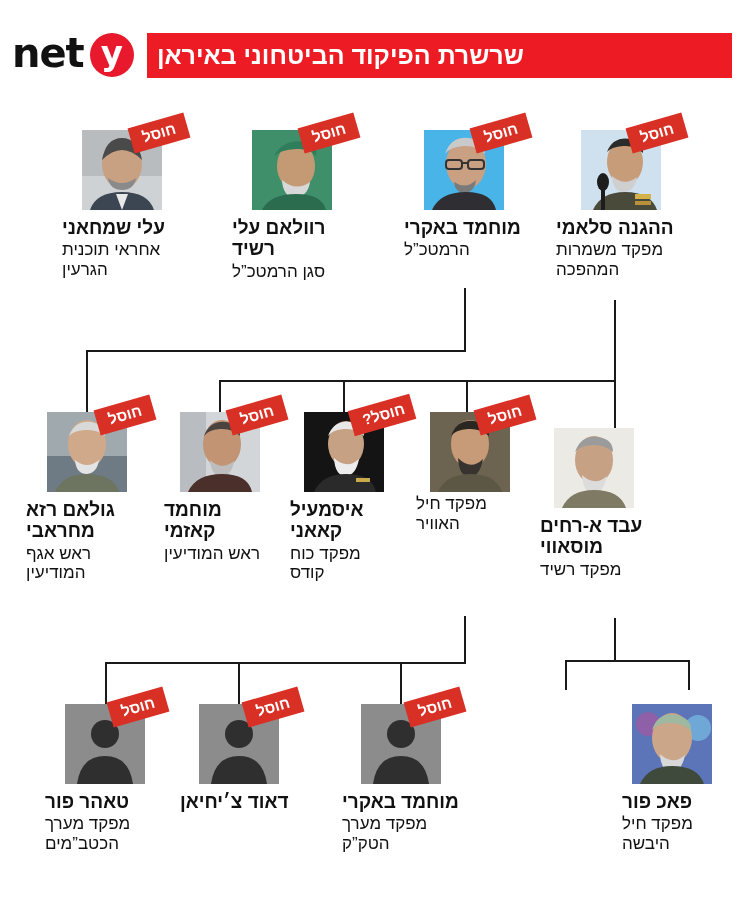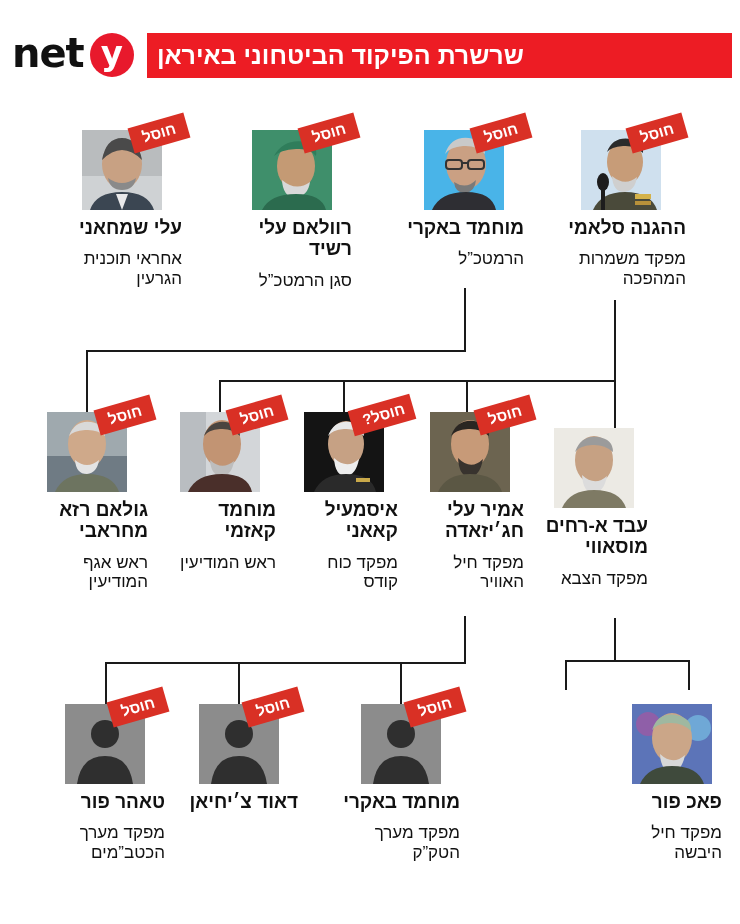--- a/index.html
+++ b/index.html
@@ -67,23 +67,23 @@
   }
   .badge.q{padding-right:9px;}
   .name{
     text-align:right;direction:rtl;
     font-size:19px;font-weight:700;color:#111111;
     line-height:1.12;margin-top:7px;
   }
   .role{
     text-align:right;direction:rtl;
     font-size:17px;font-weight:400;color:#111111;
-    line-height:1.15;margin-top:11px;
-  }
-  .person.center .name,.person.center .role{text-align:right;}
+    line-height:1.15;margin-top:2px;
+  }
+  .person.center .name,.person.center .role{text-align:left;}
 </style>
 </head>
 <body>
 
 <div id="root">
 
   <div class="header">
     <div class="logo">
       <div class="logo-circle">
         <div class="logo-y">y</div>
@@ -261,38 +261,37 @@
         <svg viewBox="0 0 80 80" aria-hidden="true">
             <rect width="80" height="80" fill="#6c6450"></rect>
             <ellipse cx="40" cy="32" rx="19" ry="24" fill="#c79a78"></ellipse>
             <path d="M21 24 q6 -17 23 -15 q15 2 15 15 q-9 -8 -21 -7 q-13 1 -17 7z" fill="#2a2622"></path>
             <path d="M28 46 q13 13 25 1 q-3 17 -13 18 q-11 0 -12 -19z" fill="#38332e"></path>
             <path d="M8 80 q8 -18 32 -18 q26 0 32 18z" fill="#5b5744"></path>
           </svg>
       </div>
       <div class="badge" style="left:60px;top:-10px;">חוסל</div>
     </div>
-    <div class="name">אמיר עלי חג׳יזאדה</div>
     <div class="role">מפקד חיל האוויר</div>
   </div>
 
   <div class="person center" style="left:540px;top:428px;width:108px;">
     <div class="photo-wrap">
       <div class="photo">
         <svg viewBox="0 0 80 80" aria-hidden="true">
             <rect width="80" height="80" fill="#eceae4"></rect>
             <ellipse cx="40" cy="32" rx="19" ry="24" fill="#c6a183"></ellipse>
             <path d="M21 24 q6 -17 23 -15 q15 2 15 15 q-9 -8 -21 -7 q-13 1 -17 7z" fill="#9b9b9b"></path>
             <path d="M28 47 q13 12 25 1 q-3 16 -13 17 q-11 0 -12 -18z" fill="#dcdcdc"></path>
             <path d="M8 80 q8 -18 32 -18 q26 0 32 18z" fill="#7e7a64"></path>
           </svg>
       </div>
     </div>
     <div class="name">עבד א-רחים מוסאווי</div>
-    <div class="role">מפקד הצבא</div>
+    <div class="role">מפקד רשיד</div>
   </div>
 
   <div class="person center" style="left:45px;top:704px;width:120px;">
     <div class="photo-wrap">
       <div class="photo">
         <svg viewBox="0 0 80 80" aria-hidden="true">
             <rect width="80" height="80" fill="#8c8c8c"></rect>
             <circle cx="40" cy="30" r="14" fill="#2f2f2f"></circle>
             <path d="M12 80 q4 -28 28 -28 q24 0 28 28z" fill="#2f2f2f"></path>
           </svg>

